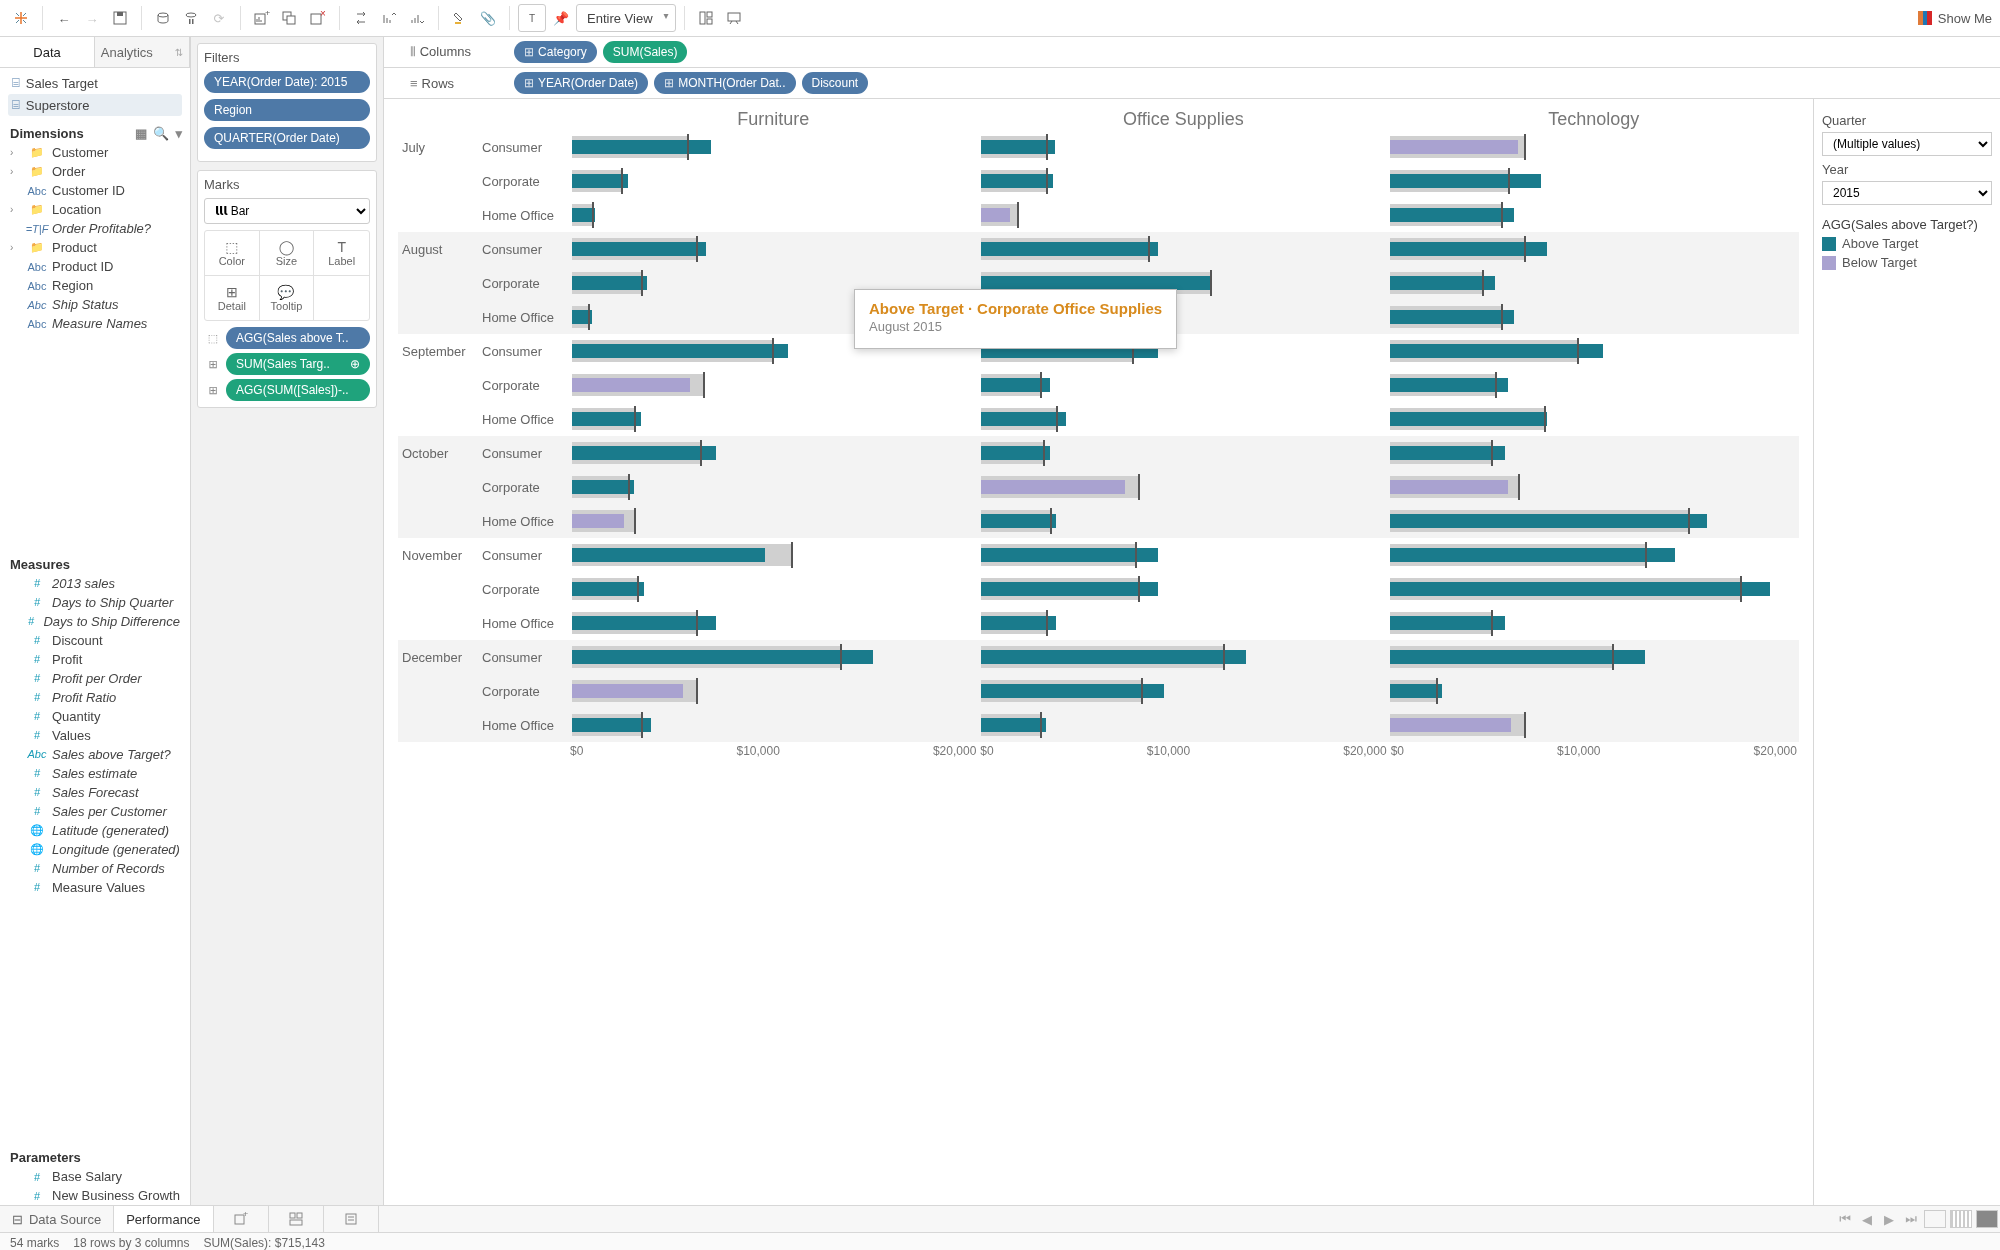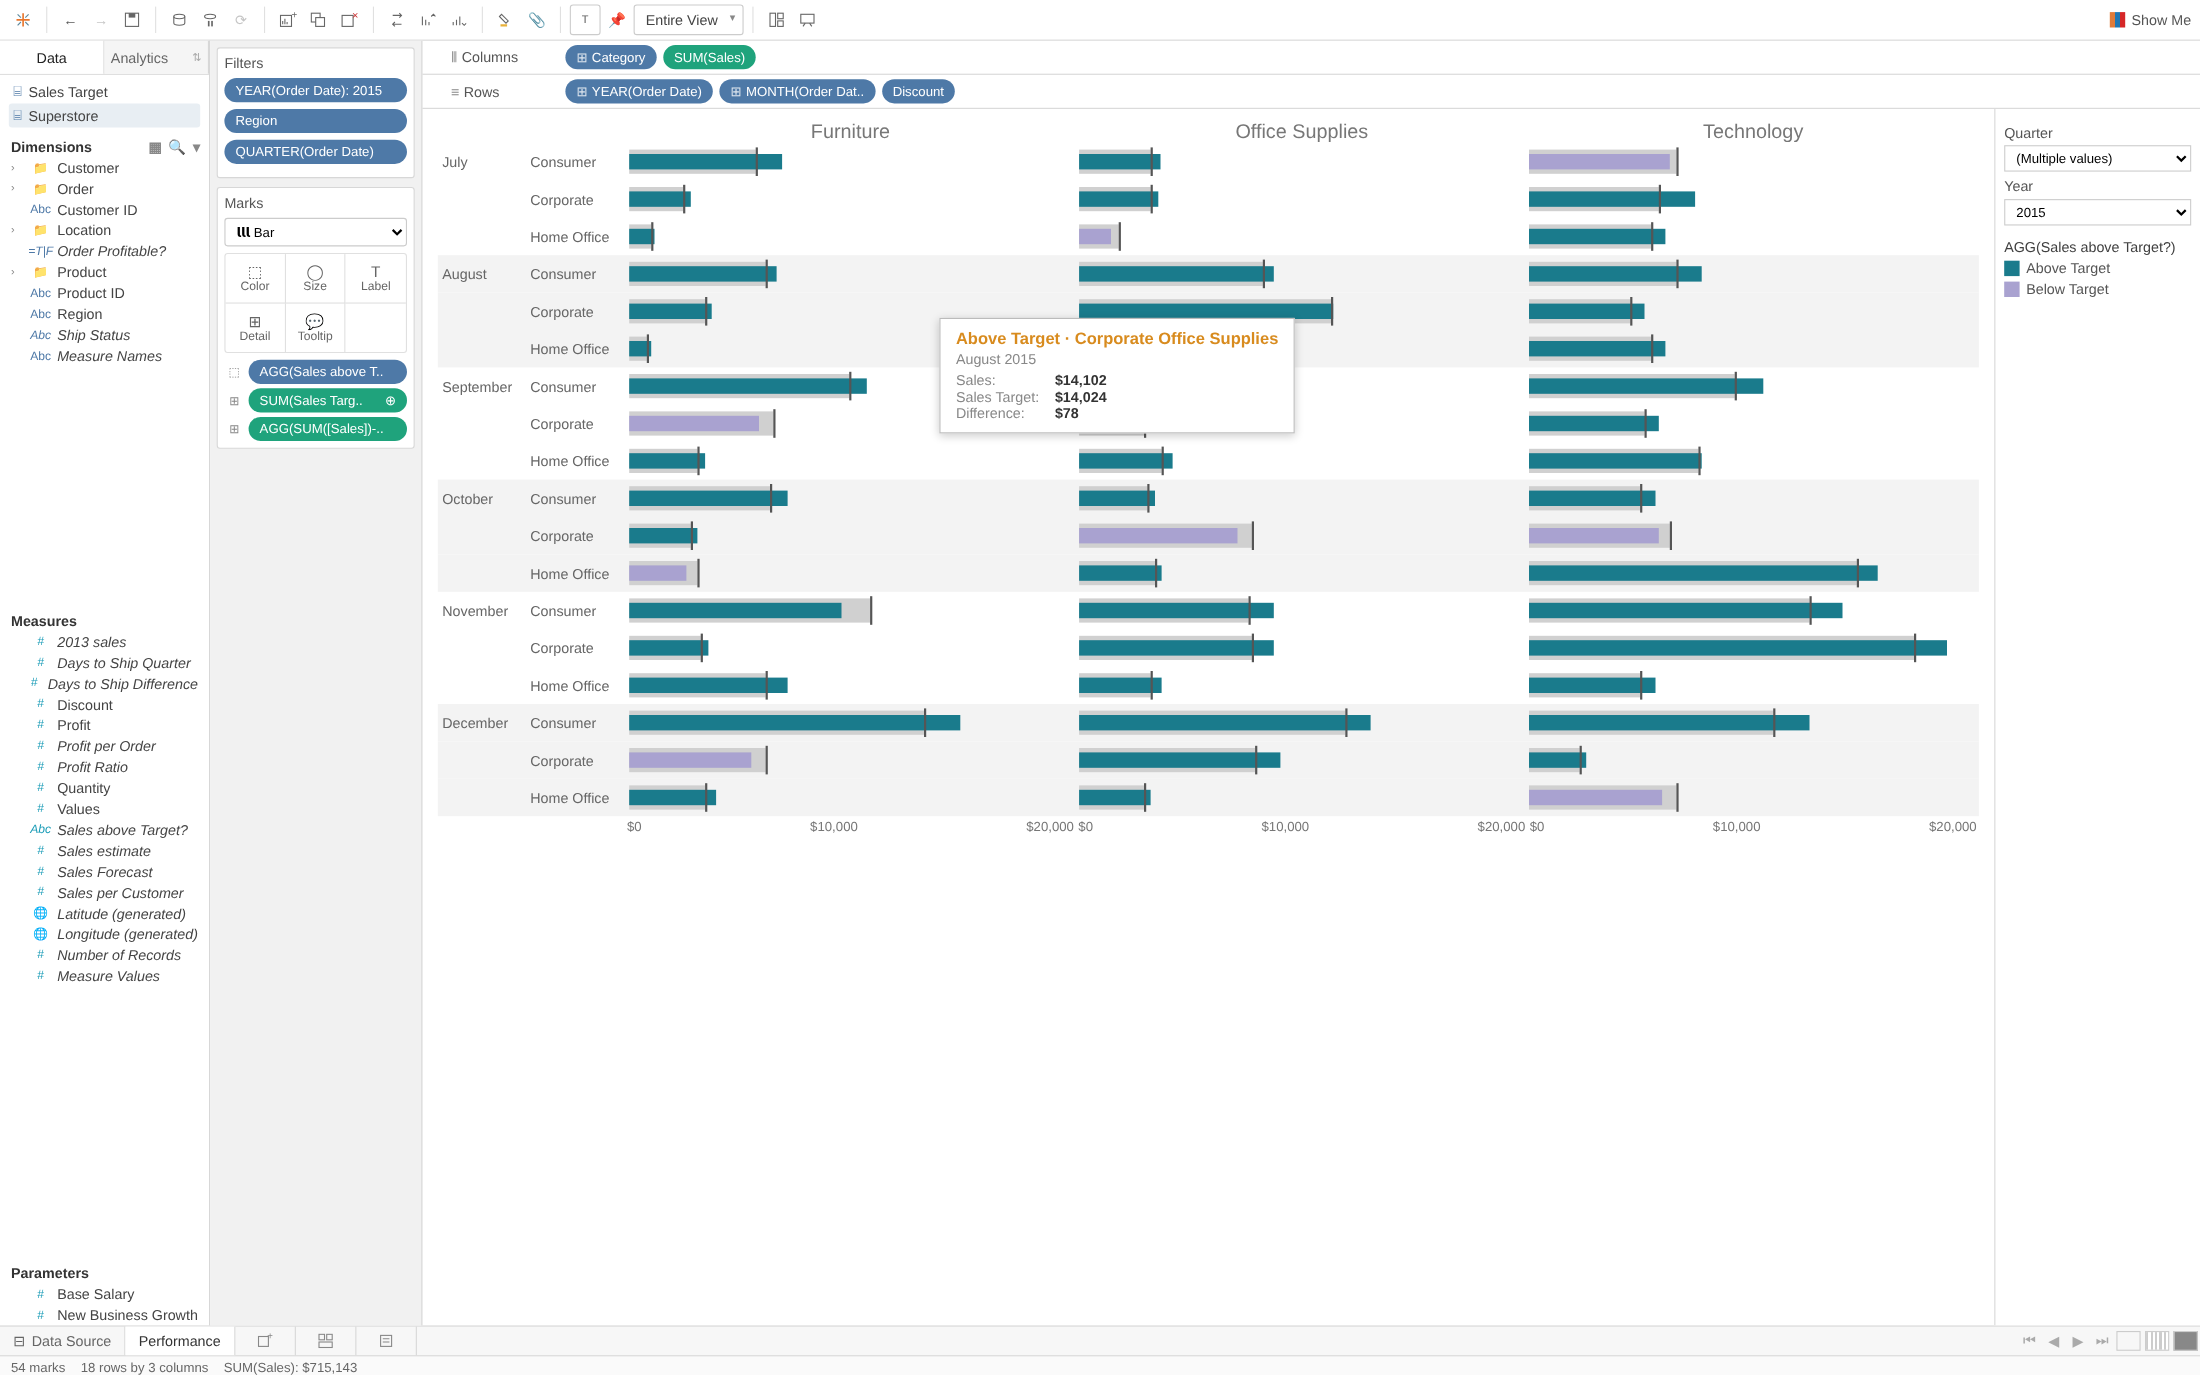--- a/index.html
+++ b/index.html
@@ -368,21 +368,21 @@
           <span style="font-style:italic">Longitude (generated)</span>
         </div>
         <div class="fld meas">
           <span class="exp"></span>
           <span class="ico">#</span>
           <span style="font-style:italic">Number of Records</span>
         </div>
         <div class="fld meas">
           <span class="exp"></span>
           <span class="ico">#</span>
-          <span style="font-style:italic">Measure Values</span>
+          <span style="">Measure Values</span>
         </div>
       </div>
   <div class="section-label">Parameters</div>
   <div class="field-list" id="params" style="flex:0 0 auto">
         <div class="fld meas">
           <span class="exp"></span>
           <span class="ico">#</span>
           <span style="">Base Salary</span>
         </div>
         <div class="fld meas">
@@ -861,34 +861,20 @@
             </div>
             <div class="xa">
               <span>$0</span>
               <span>$10,000</span>
               <span>$20,000</span>
             </div>
           </div>
     <div class="tooltip" id="tooltip" style="left:470px;top:190px">
      <div class="tt-title">Above Target · Corporate Office Supplies</div>
      <div class="tt-sub">August 2015</div>
-     <div id="tt-rows">
-              <div class="tt-row">
-                <span class="k">Sales:</span>
-                <span class="v">$14,102</span>
-              </div>
-              <div class="tt-row">
-                <span class="k">Sales Target:</span>
-                <span class="v">$14,024</span>
-              </div>
-              <div class="tt-row">
-                <span class="k">Difference:</span>
-                <span class="v">$78</span>
-              </div>
-            </div>
     </div>
    </div>
    <div class="right-panel">
     <div class="rp-label">Quarter</div>
     <select class="rp-select"><option>(Multiple values)</option></select>
     <div class="rp-label">Year</div>
     <select class="rp-select"><option>2015</option></select>
     <div class="rp-legend-title">AGG(Sales above Target?)</div>
     <div class="rp-legend" id="legend">
             <div class="li">

